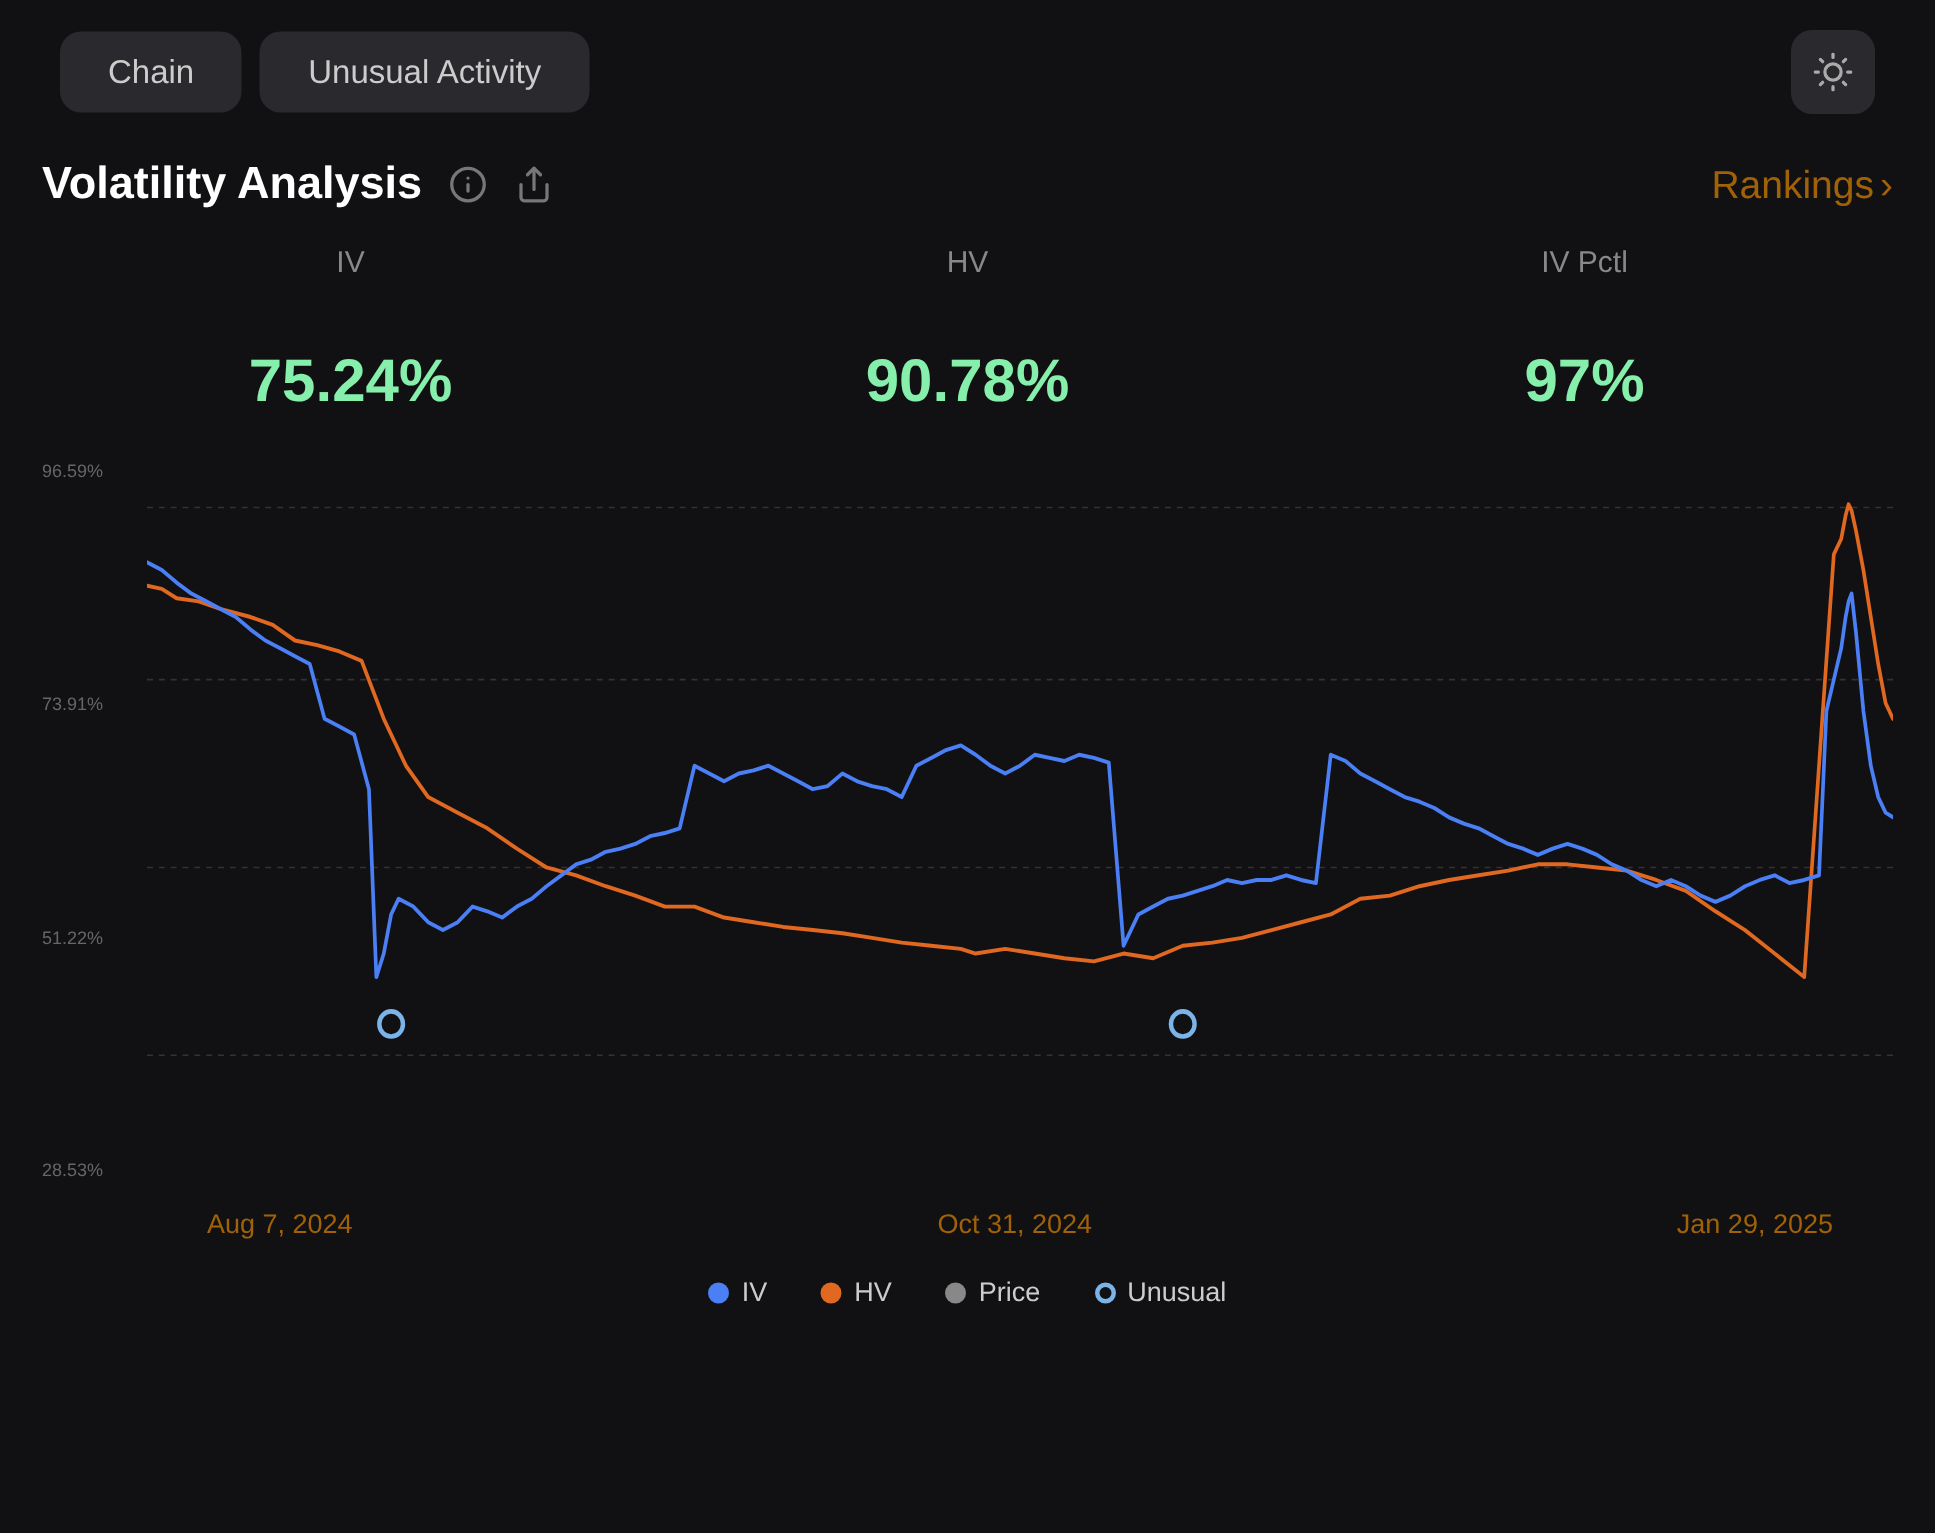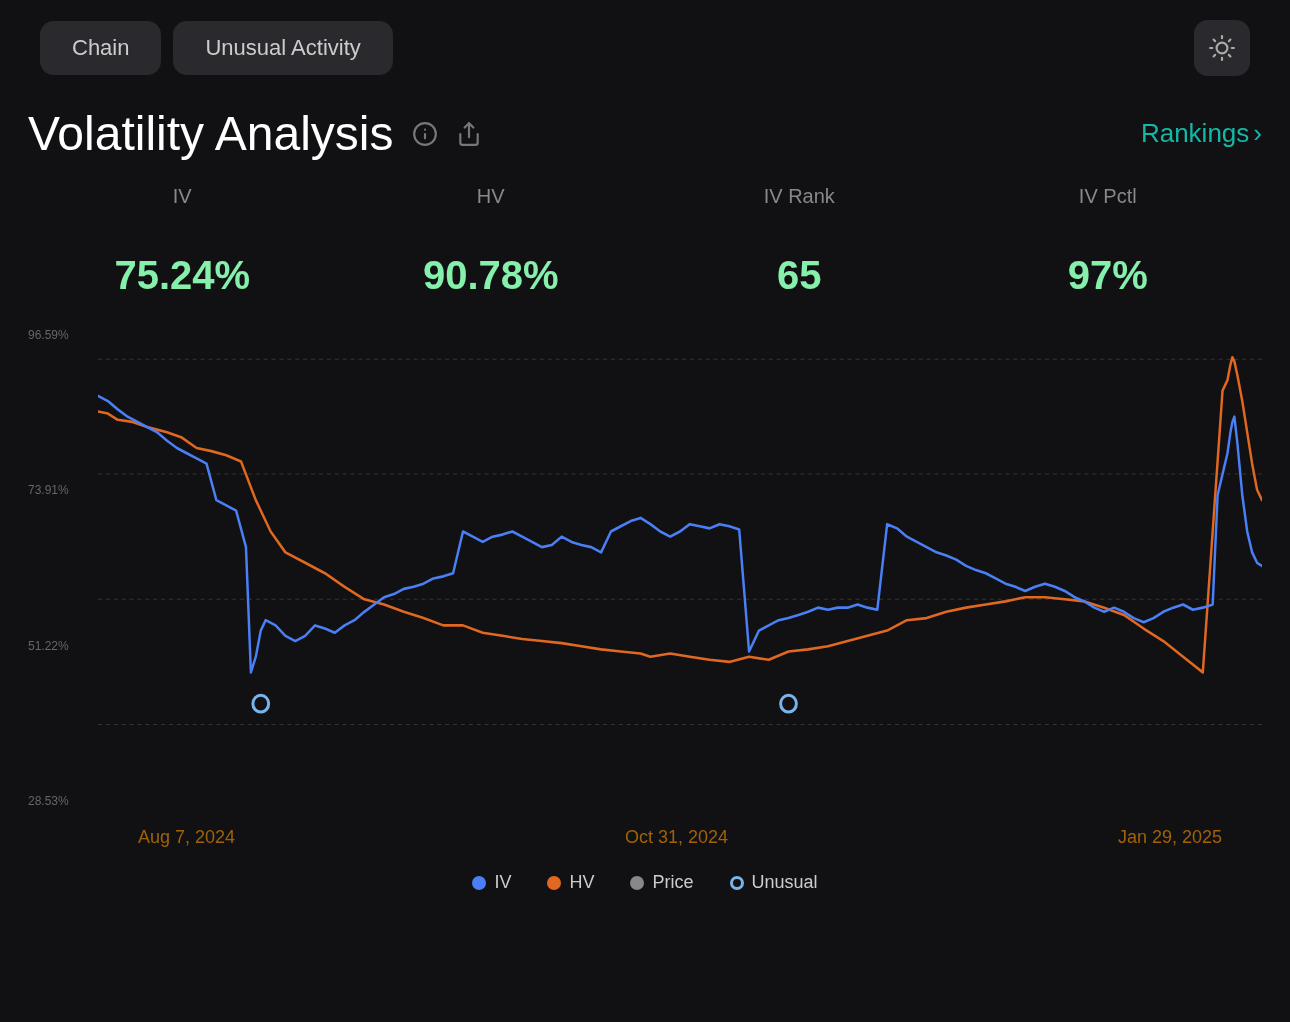--- a/index.html
+++ b/index.html
@@ -48,22 +48,22 @@
       justify-content: center;
       font-size: 24px;
       color: #aaa;
     }
     .page-header {
       display: flex;
       align-items: center;
       padding: 10px 28px 24px;
     }
     .page-title {
-      font-size: 48px;
-      font-weight: 400;
+      font-size: 30px;
+      font-weight: 700;
       color: #fff;
     }
     .header-icons {
       display: flex;
       gap: 14px;
       margin-left: 16px;
       align-items: center;
     }
     .header-icon {
       width: 30px;
@@ -71,21 +71,21 @@
       color: #777;
       display: flex;
       align-items: center;
       justify-content: center;
       font-size: 22px;
       cursor: pointer;
     }
     .rankings-link {
       margin-left: auto;
       font-size: 26px;
-      color: #14b8a6;
+      color: #a16207;
       cursor: pointer;
       display: flex;
       align-items: center;
       gap: 4px;
     }
     .stats-row {
       display: flex;
       padding: 0 28px 30px;
       gap: 0;
     }
@@ -226,24 +226,20 @@
 </div>
 
 <div class="stats-row">
   <div class="stat-item">
     <span class="stat-label">IV</span>
     <span class="stat-value">75.24%</span>
   </div>
   <div class="stat-item">
     <span class="stat-label">HV</span>
     <span class="stat-value">90.78%</span>
-  </div>
-  <div class="stat-item">
-    <span class="stat-label">IV Rank</span>
-    <span class="stat-value">65</span>
   </div>
   <div class="stat-item">
     <span class="stat-label">IV Pctl</span>
     <span class="stat-value">97%</span>
   </div>
 </div>
 
 <div class="chart-area">
   <div class="chart-container">
 

